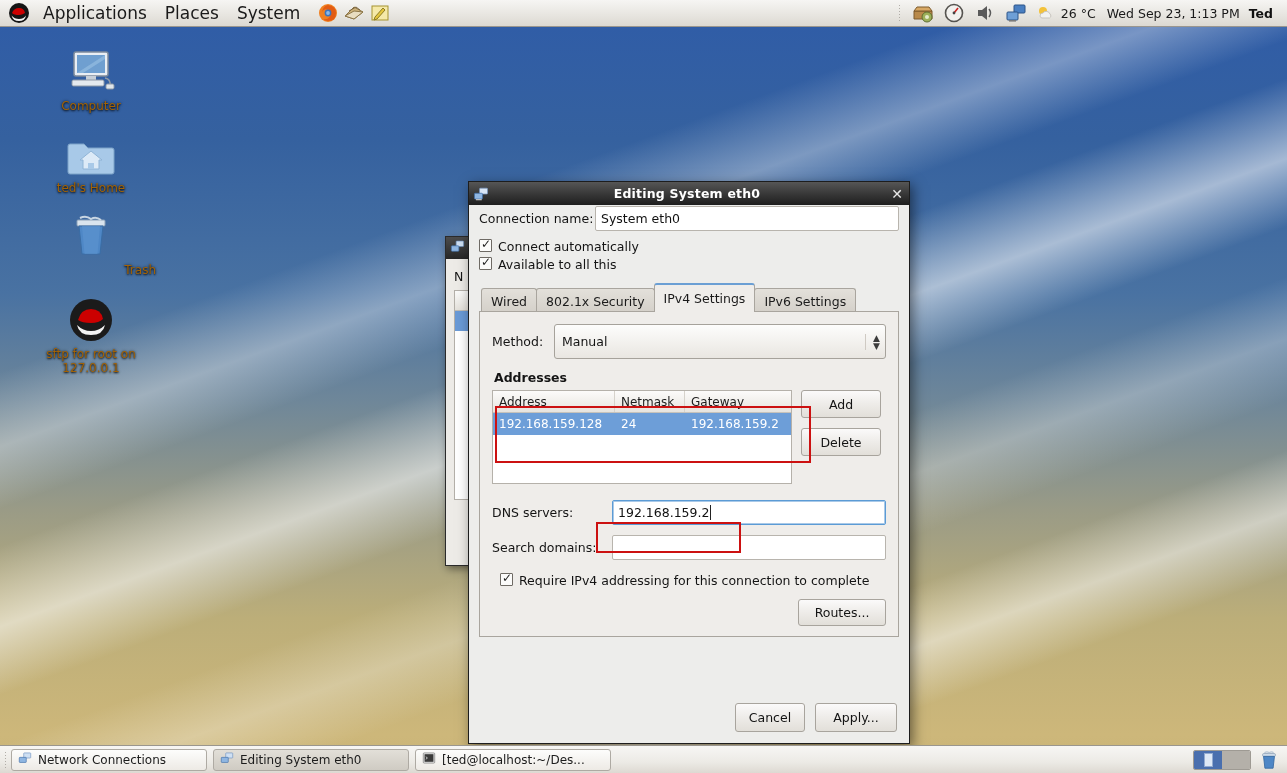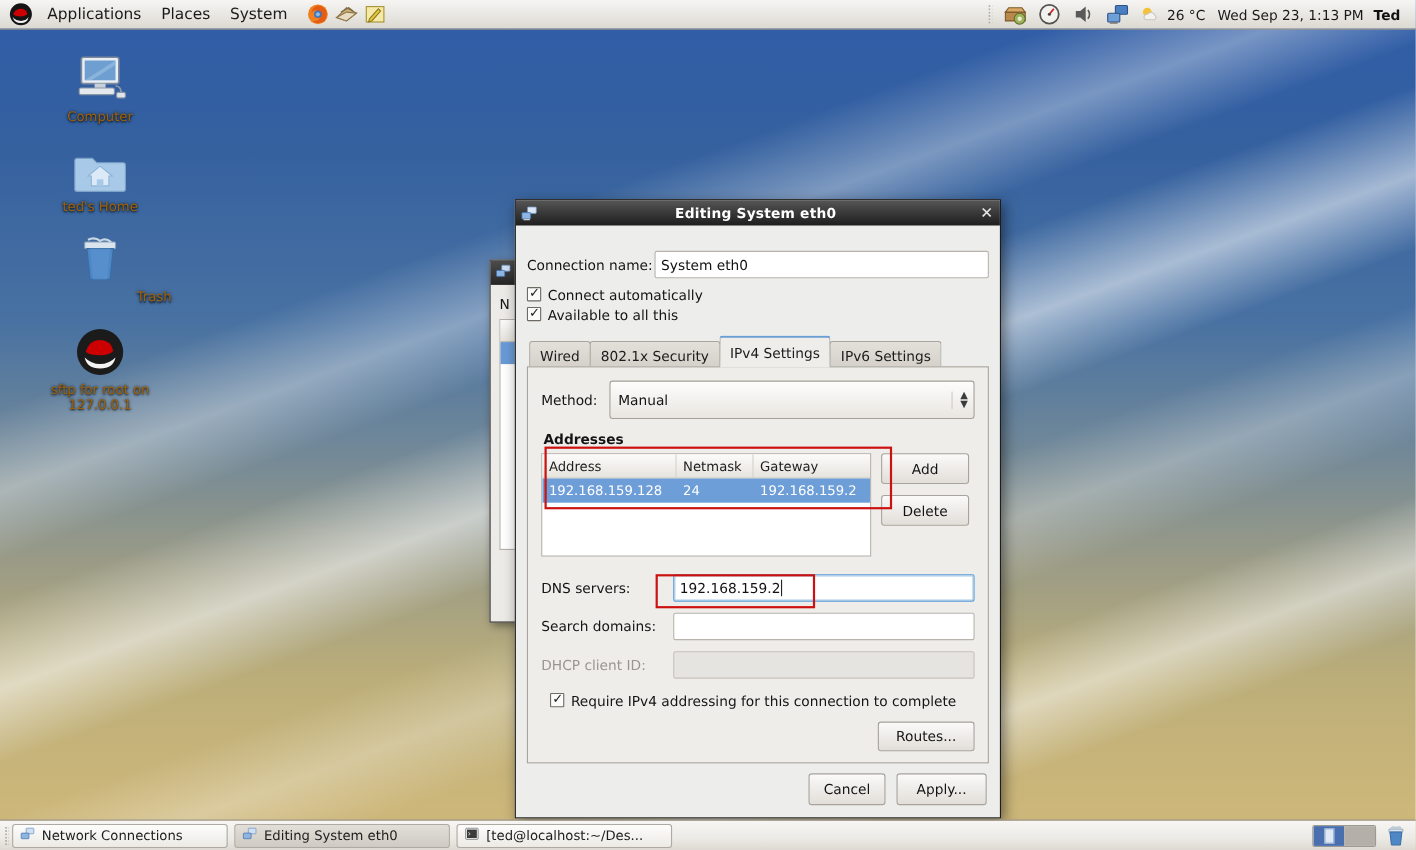--- a/index.html
+++ b/index.html
@@ -33,21 +33,21 @@
   }
 
   
   #top-panel {
     position: absolute; left: 0; top: 0; width: 1287px; height: 27px;
     background: linear-gradient(to bottom, #f6f5f3 0%, #e8e6e1 55%, #dcd9d2 100%);
     border-bottom: 1px solid #9a968e;
     display: flex; align-items: center;
   }
   .menu-label {
-    font-size: 14px; color: #1a1a1a; padding: 3px 8px; margin: 0 1px;
+    font-size: 17px; color: #1a1a1a; padding: 3px 8px; margin: 0 1px;
     cursor: default; white-space: nowrap;
   }
   .panel-icon { width: 22px; height: 22px; margin: 0 2px; }
   #panel-right {
     margin-left: auto; display: flex; align-items: center; height: 100%;
     padding-right: 6px; gap: 5px;
   }
   .sys-text { font-size: 12.5px; color: #1a1a1a; white-space: nowrap; }
   .sys-user { font-size: 12.5px; color: #111; font-weight: bold; padding: 0 8px 0 4px;}
   .grip { width: 4px; height: 18px;
@@ -101,21 +101,21 @@
     display: flex; align-items: center; position: relative;
   }
   #dlg-title {
     flex: 1; text-align: center; color: #ffffff; font-weight: bold;
     font-size: 12.5px; letter-spacing: .2px;
   }
   #dlg-close {
     color: #e9e9e9; font-size: 14px; width: 24px; text-align: center;
     cursor: pointer; line-height: 1;
   }
-  #dlg-body { padding: 23px 10px 0 10px; }
+  #dlg-body { padding: 1px 10px 0 10px; }
 
   .row { display: flex; align-items: center; }
   .lbl { font-size: 12.5px; color: #141414; }
   .txtfield {
     background: #ffffff; border: 1px solid #b8b4ad; border-radius: 2px;
     height: 25px; padding: 0 5px; font-size: 12.5px; color: #111;
     display: flex; align-items: center; font-family: inherit;
   }
   .txtfield.focused { border-color: #5b9bd5; box-shadow: inset 0 0 0 1px #a9c9e8; }
   .txtfield.disabled { background: #e6e4e0; color: #8e8a84; border-color: #c6c2bb; }
@@ -446,24 +446,20 @@
             <span>192.168.159.2</span>
             <span style="width:1px;height:15px;background:#222;margin-left:1px"></span>
           </div>
       </div>
 
       <div class="formrow">
         <div class="lbl">Search domains:</div>
         <div class="txtfield" style="flex:1"></div>
       </div>
 
-      <div class="formrow">
-        <div class="lbl disabled">DHCP client ID:</div>
-        <div class="txtfield disabled" style="flex:1"></div>
-      </div>
 
       <div class="checkrow" style="margin-top:13px;padding-left:8px">
         <div class="cbx checked"></div>
         <div class="lbl">Require IPv4 addressing for this connection to complete</div>
       </div>
 
       <div style="display:flex;justify-content:flex-end;margin-top:11px">
         <div class="btn" style="width:88px;height:27px">Routes...</div>
       </div>
     </div>

